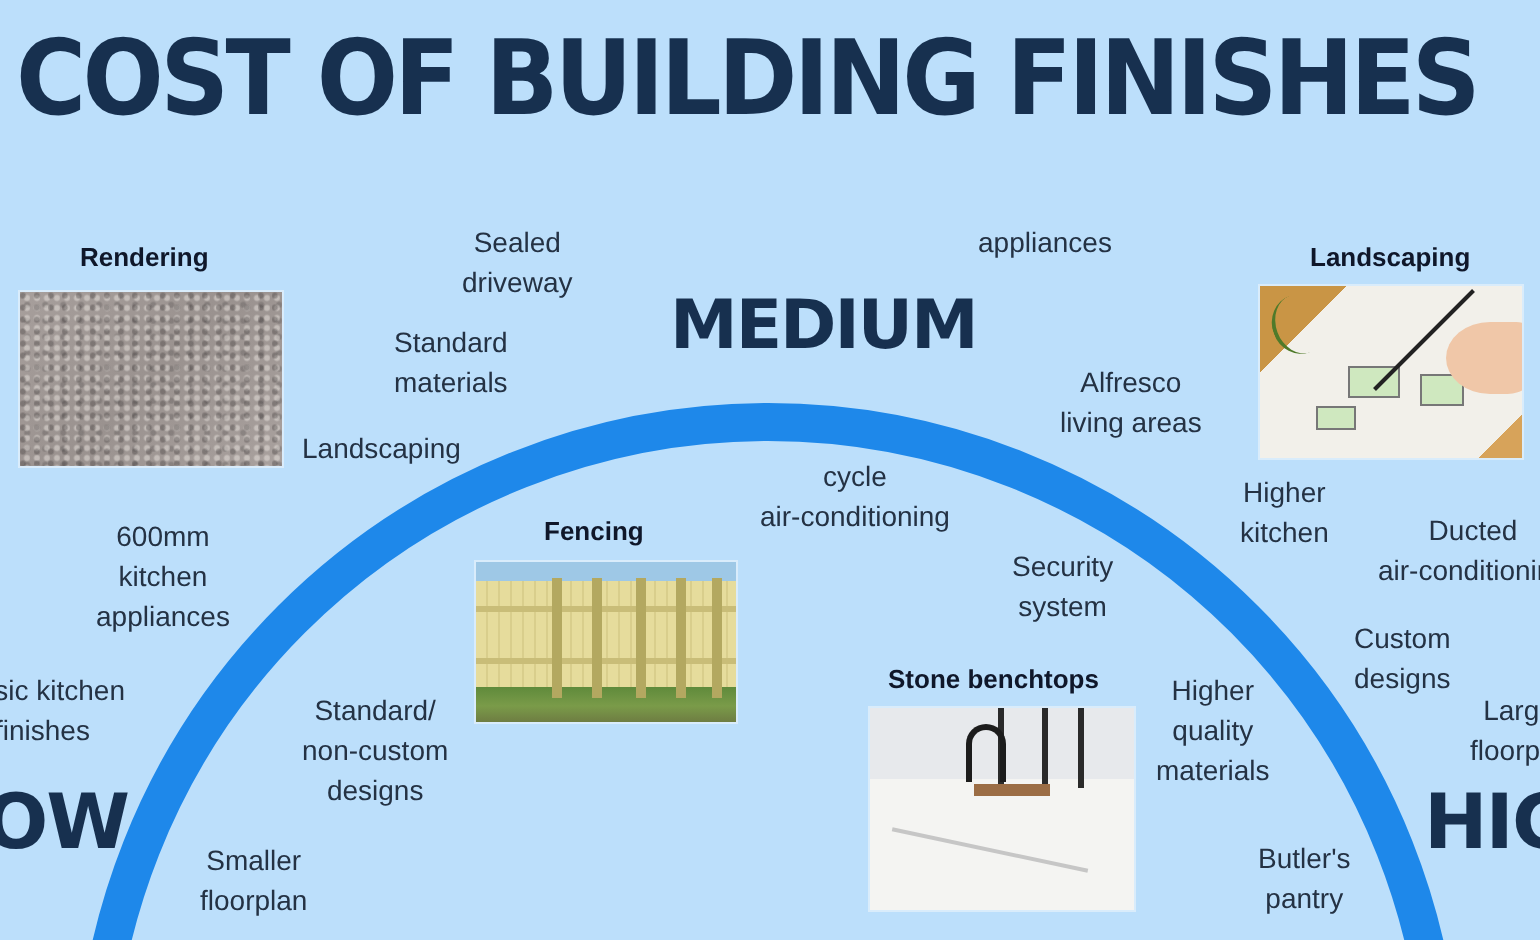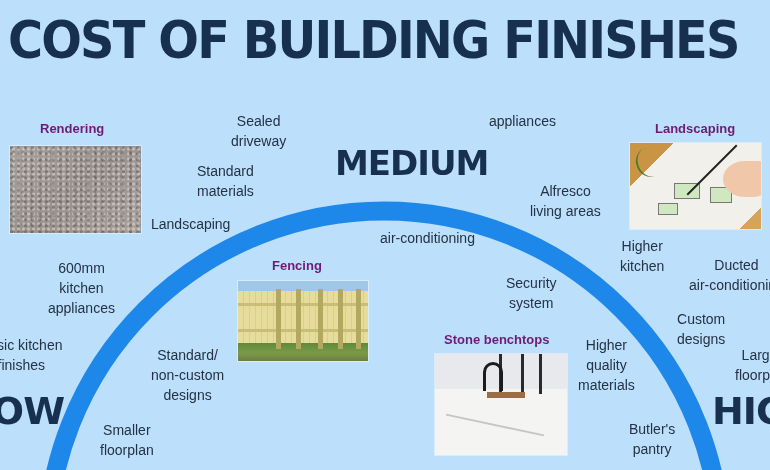--- a/index.html
+++ b/index.html
@@ -23,21 +23,21 @@
   }
   .tier.medium { left:302px; top:146px; font-size:34px;margin-left:33px; }
   .tier.low { left:-30px; top:392px; font-size:38px; }
   .tier.high { left:712px; top:392px; font-size:38px; }
   .lbl {
     position:absolute; white-space:nowrap; text-align:center;
     font-size:14px; line-height:20px; color:#243244;
   }
   .cap {
     position:absolute; white-space:nowrap; text-align:center;
-    font-weight:bold; font-size:13px; color:#701a75;
+    font-weight:bold; font-size:13px; color:#0f172a;
   }
   .img {
     position:absolute; overflow:hidden; border:1px solid #d9ecfb;
   }
   #arc { position:absolute; left:0; top:0; }
   
   .render-tex {
     background:
       radial-gradient(circle at 20% 30%, rgba(60,55,55,.35) 1px, transparent 2px) 0 0/7px 6px,
       radial-gradient(circle at 70% 60%, rgba(240,235,230,.45) 1px, transparent 2px) 0 0/5px 5px,
@@ -139,20 +139,21 @@
   <div>Standard/</div>
   <div>non-custom</div>
   <div>designs</div>
 </div>
 <div class="lbl" style="left:100px;top:420px;">
   <div>Smaller</div>
   <div>floorplan</div>
 </div>
 
 <div class="lbl" style="left:380px;top:228px;">
+  <div>cycle</div>
   <div>air-conditioning</div>
 </div>
 <div class="lbl" style="left:506px;top:273px;">
   <div>Security</div>
   <div>system</div>
 </div>
 <div class="lbl" style="left:489px;top:111px;">
   <div>appliances</div>
 </div>
 <div class="lbl" style="left:530px;top:181px;">

